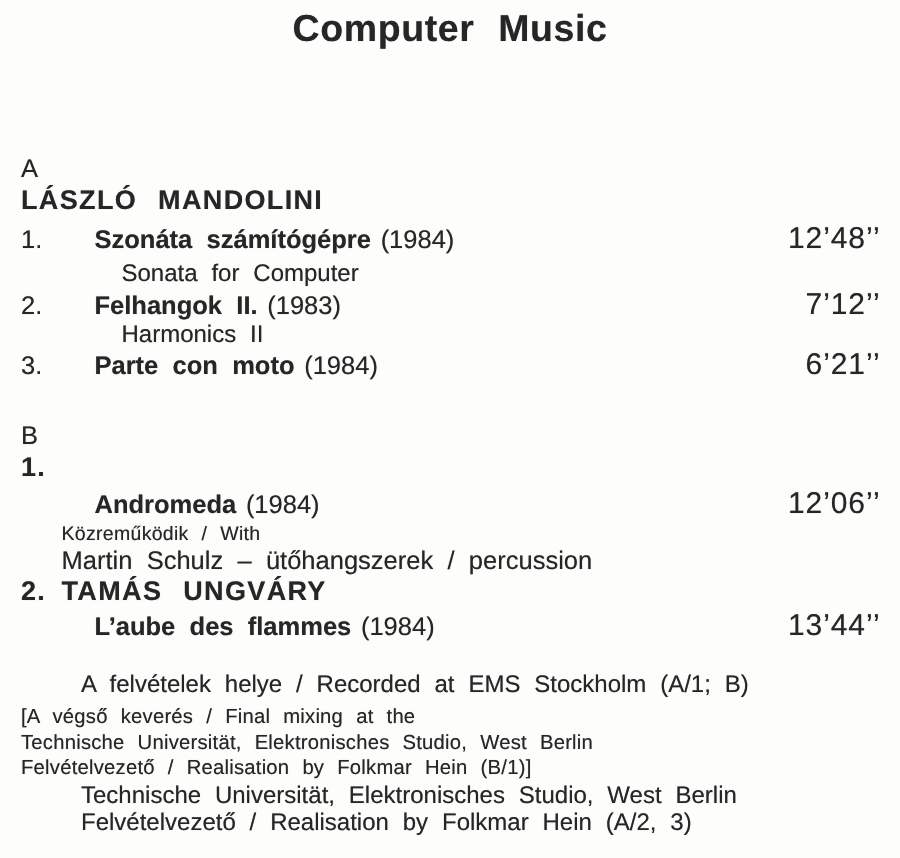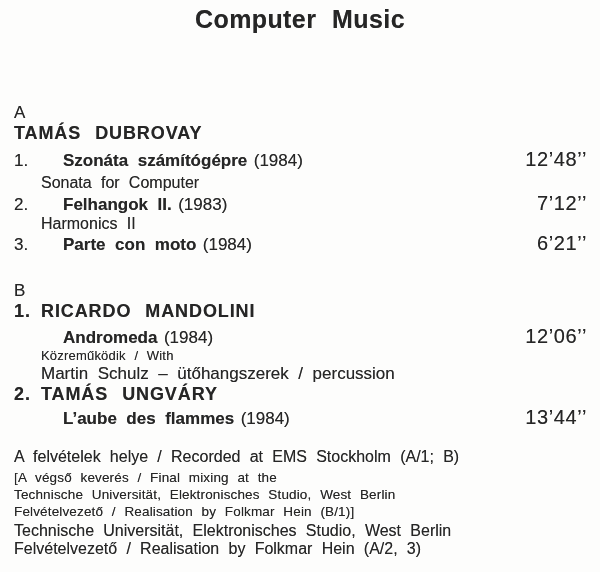--- a/index.html
+++ b/index.html
@@ -28,21 +28,21 @@
 
   .line {
     position: absolute;
     left: 14px; right: 13px;
     display: flex;
     align-items: baseline;
     white-space: nowrap;
   }
 
   .t17 { font-size: 17px; }
-  .t16 { font-size: 16px; }
+  .t16 { font-size: 16px; margin-left: 40px; }
   .artist {
     font-size: 18px;
     font-weight: bold;
     letter-spacing: 0.9px;
     word-spacing: 0.45em;
   }
   .small { font-size: 13px; letter-spacing: 0.2px; }
   .small2 { font-size: 13.5px; letter-spacing: 0.15px; }
 
   .num { flex: 0 0 27px; width: 27px; }
@@ -60,21 +60,21 @@
 </style>
 </head>
 <body>
 
 <div class="sheet">
 
   <div class="main-title">Computer Music</div>
 
   <div class="line sideLabel" style="top:103px">A</div>
 
-  <div class="line artist" style="top:123px">TAMÁS DUBROVAY</div>
+  <div class="line artist" style="top:123px">LÁSZLÓ MANDOLINI</div>
 
   <div class="line t17" style="top:148px">
     <span class="num">1.</span>
     <span class="b">Szonáta számítógépre</span>
     <span class="yr">(1984)</span>
     <span class="dur">12’48’’</span>
   </div>
   <div class="line t16 indent" style="top:174px">Sonata for Computer</div>
 
   <div class="line t17" style="top:192px">
@@ -89,21 +89,20 @@
     <span class="num">3.</span>
     <span class="b">Parte con moto</span>
     <span class="yr">(1984)</span>
     <span class="dur">6’21’’</span>
   </div>
 
   <div class="line sideLabel" style="top:281px">B</div>
 
   <div class="line artist" style="top:301px">
     <span class="num">1.</span>
-    <span>RICARDO MANDOLINI</span>
   </div>
   <div class="line t17 indent" style="top:325px">
     <span class="b">Andromeda</span>
     <span class="yr">(1984)</span>
     <span class="dur">12’06’’</span>
   </div>
   <div class="line small indent" style="top:348px">Közreműködik / With</div>
   <div class="line t17 indent" style="top:364px">Martin Schulz – ütőhangszerek / percussion</div>
 
   <div class="line artist" style="top:384px">

